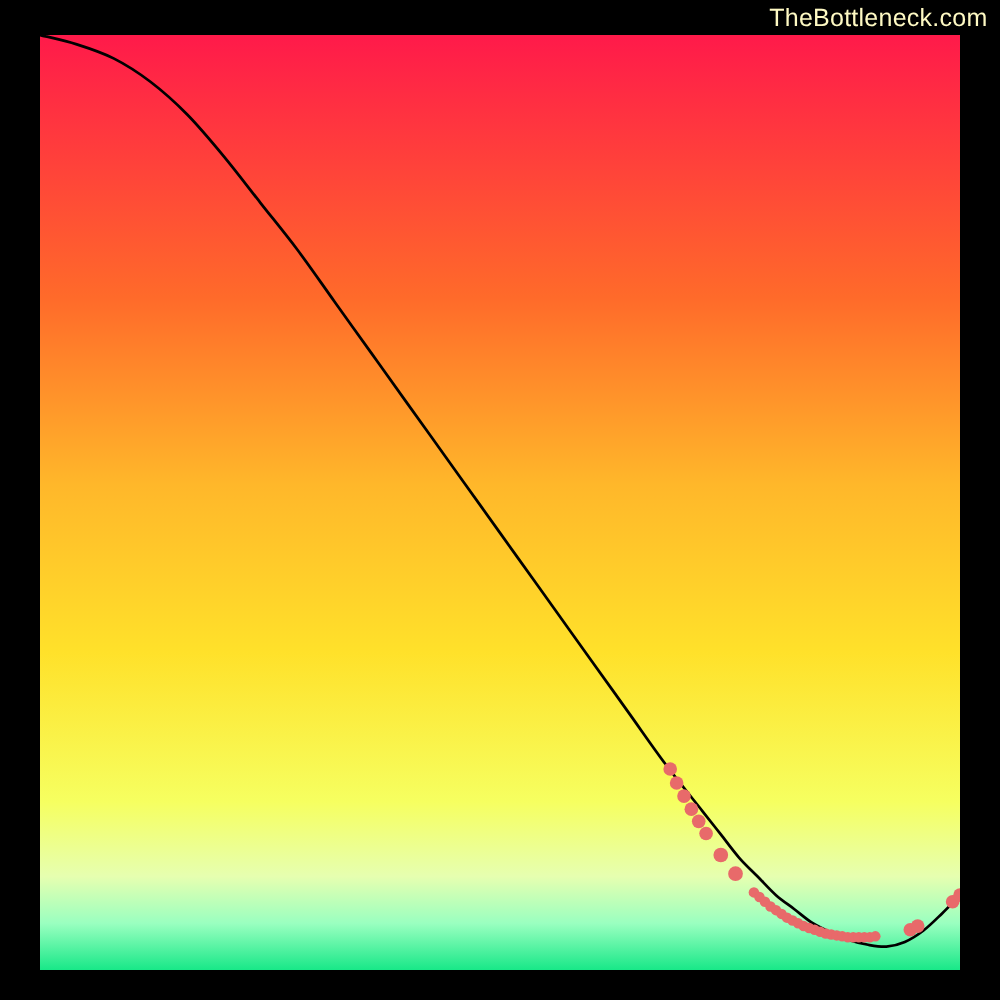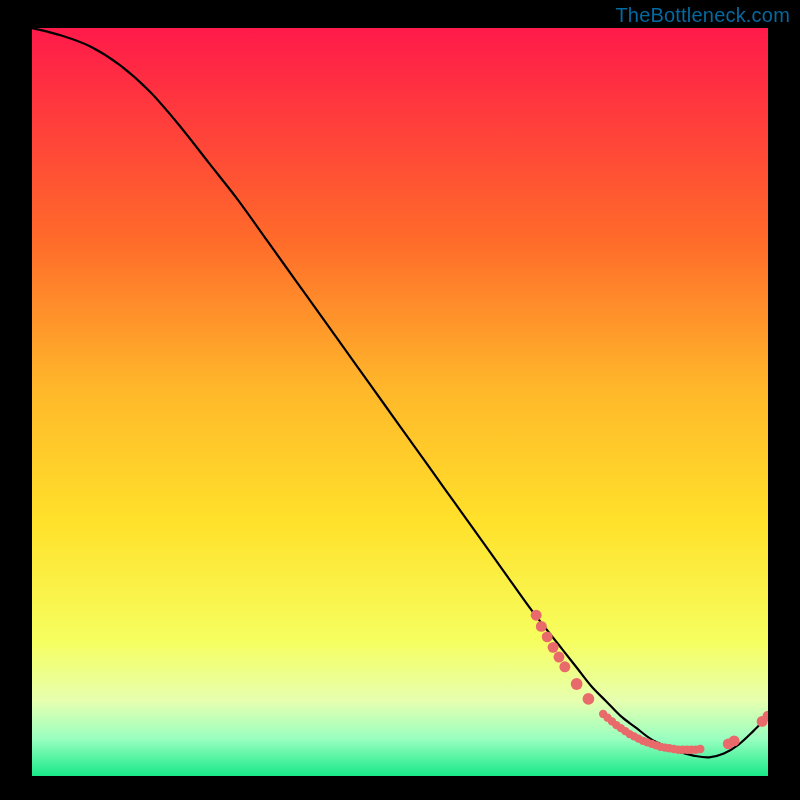--- a/index.html
+++ b/index.html
@@ -14,21 +14,21 @@
   .frame {
     position: relative;
     width: 800px;
     height: 800px;
     background: #000;
   }
   .watermark {
     position: absolute;
     top: 4px;
     right: 10px;
-    color: #0369a1;
+    color: #fef9c3;
     font-size: 20px;
     font-weight: 500;
     letter-spacing: 0.2px;
     font-family: Arial, Helvetica, sans-serif;
     z-index: 10;
   }
   .plot {
     position: absolute;
     left: 32px;
     top: 28px;

